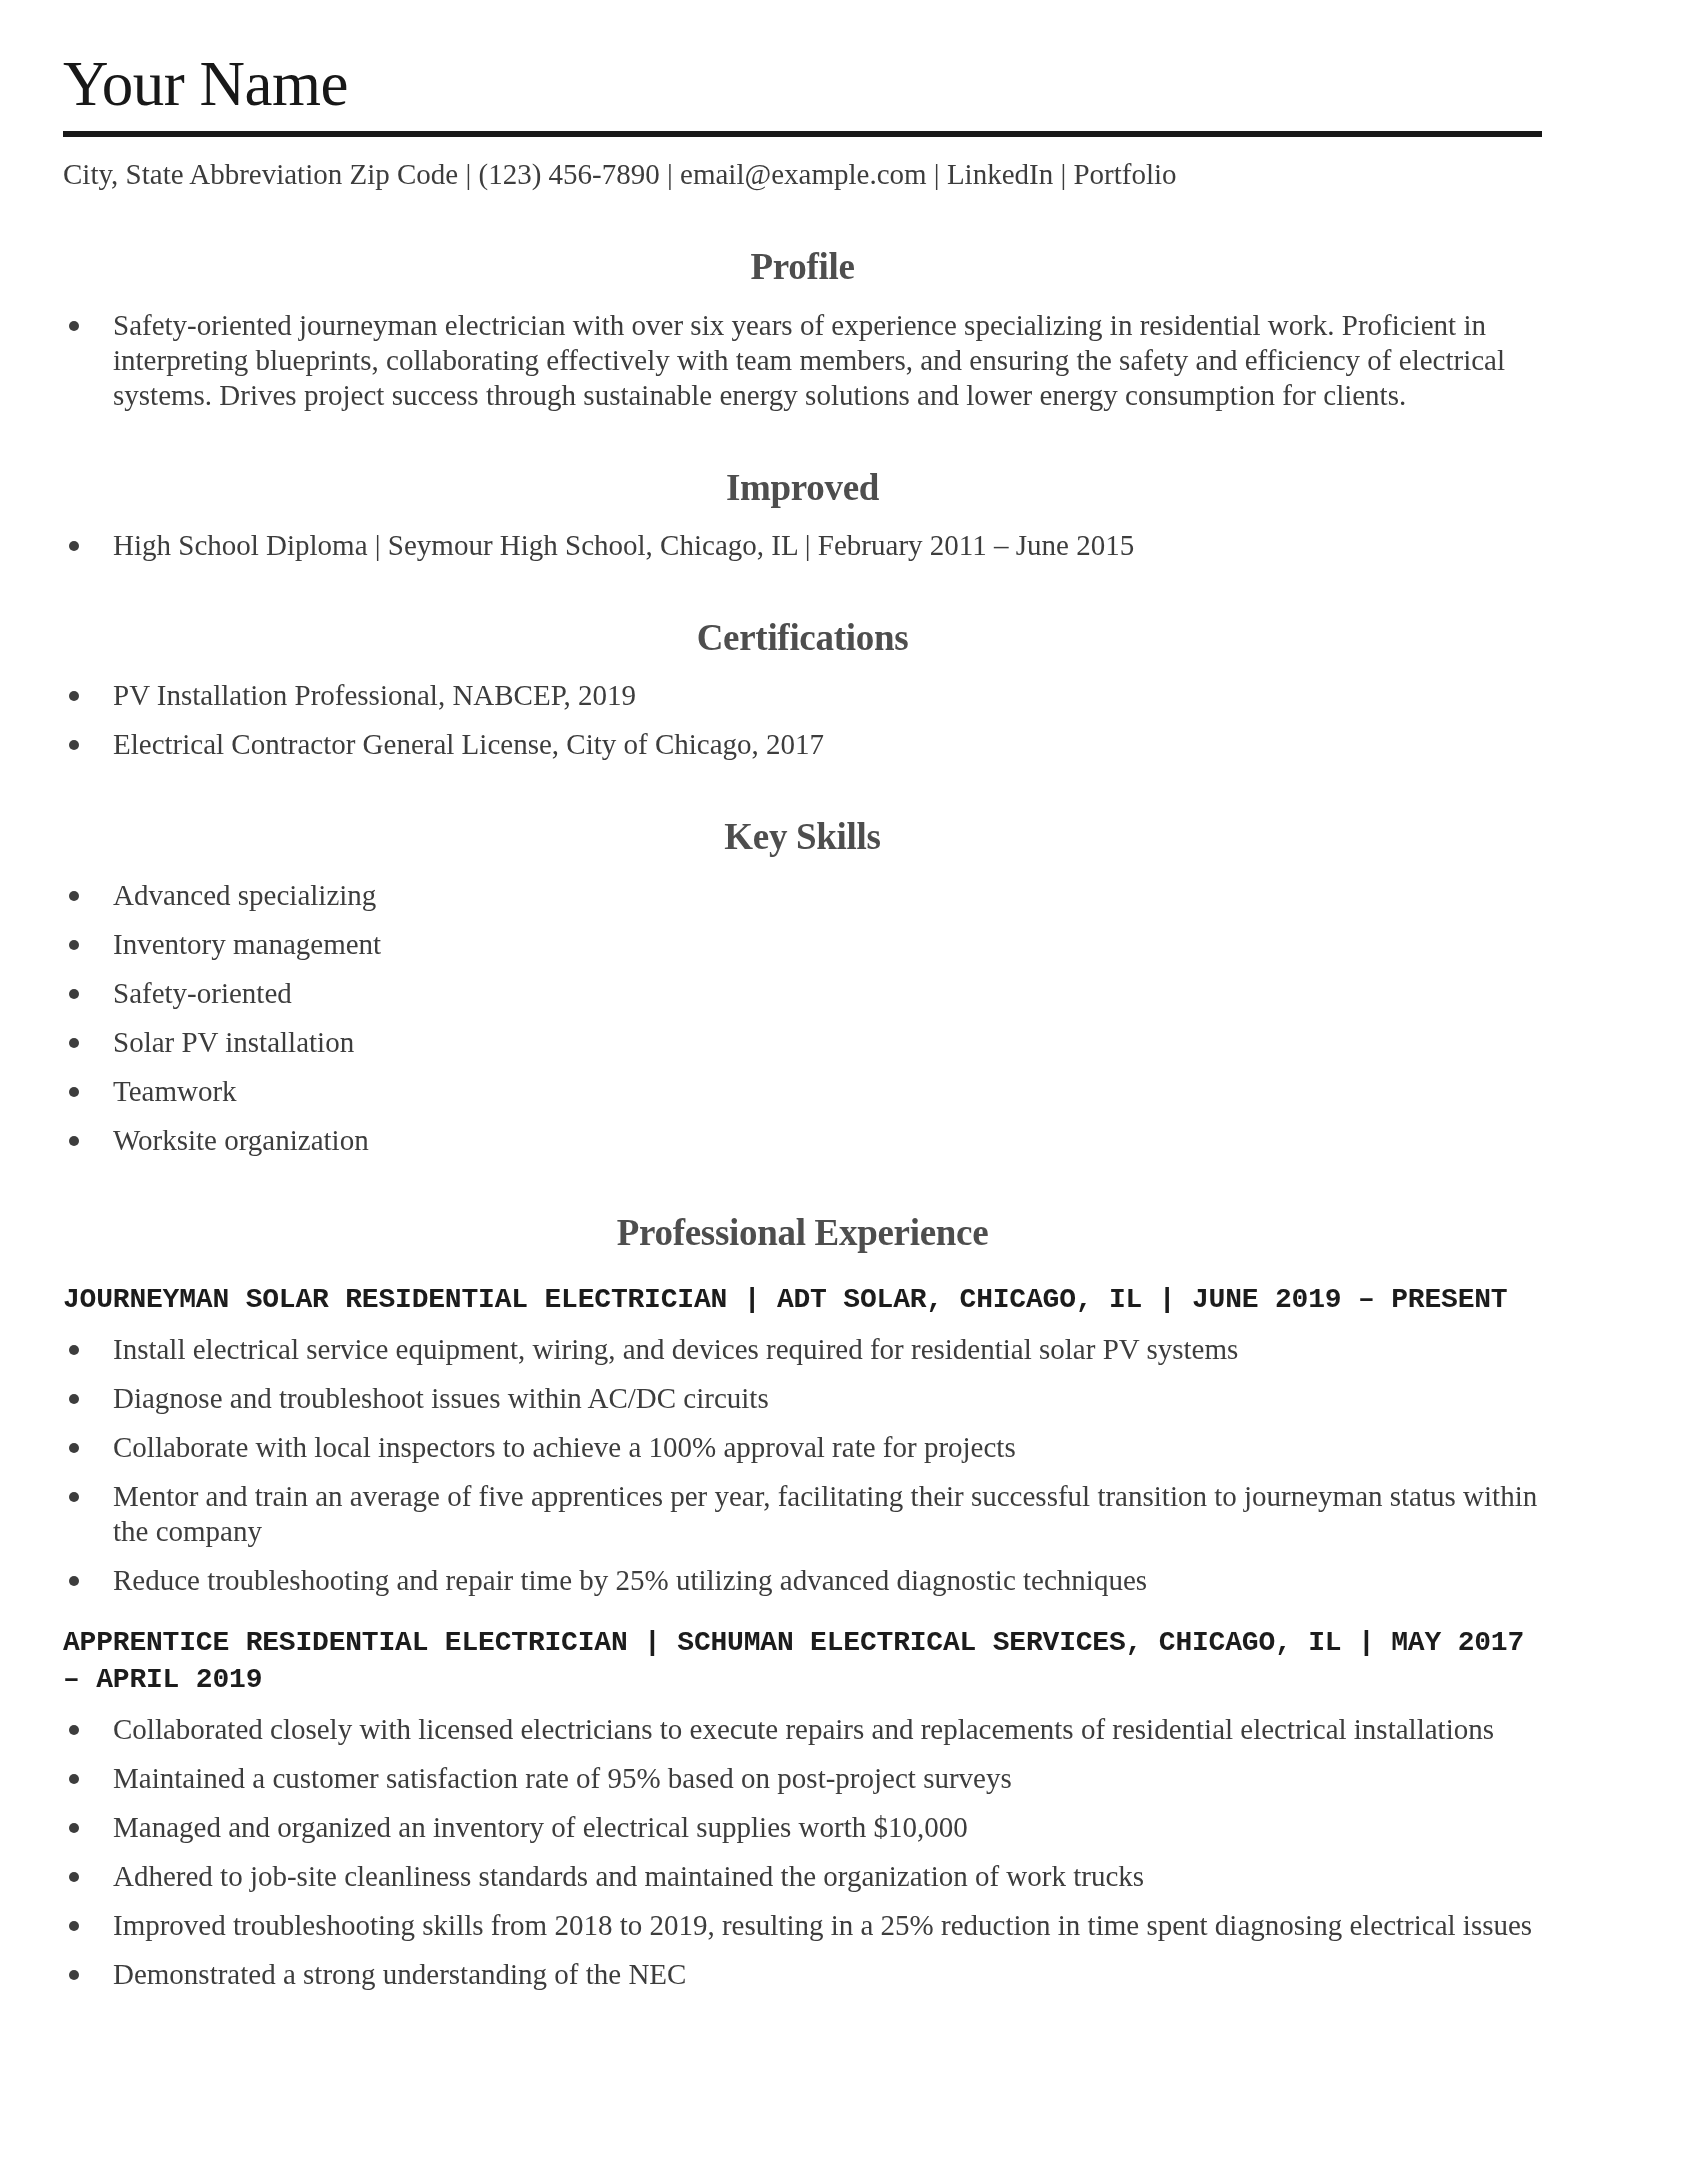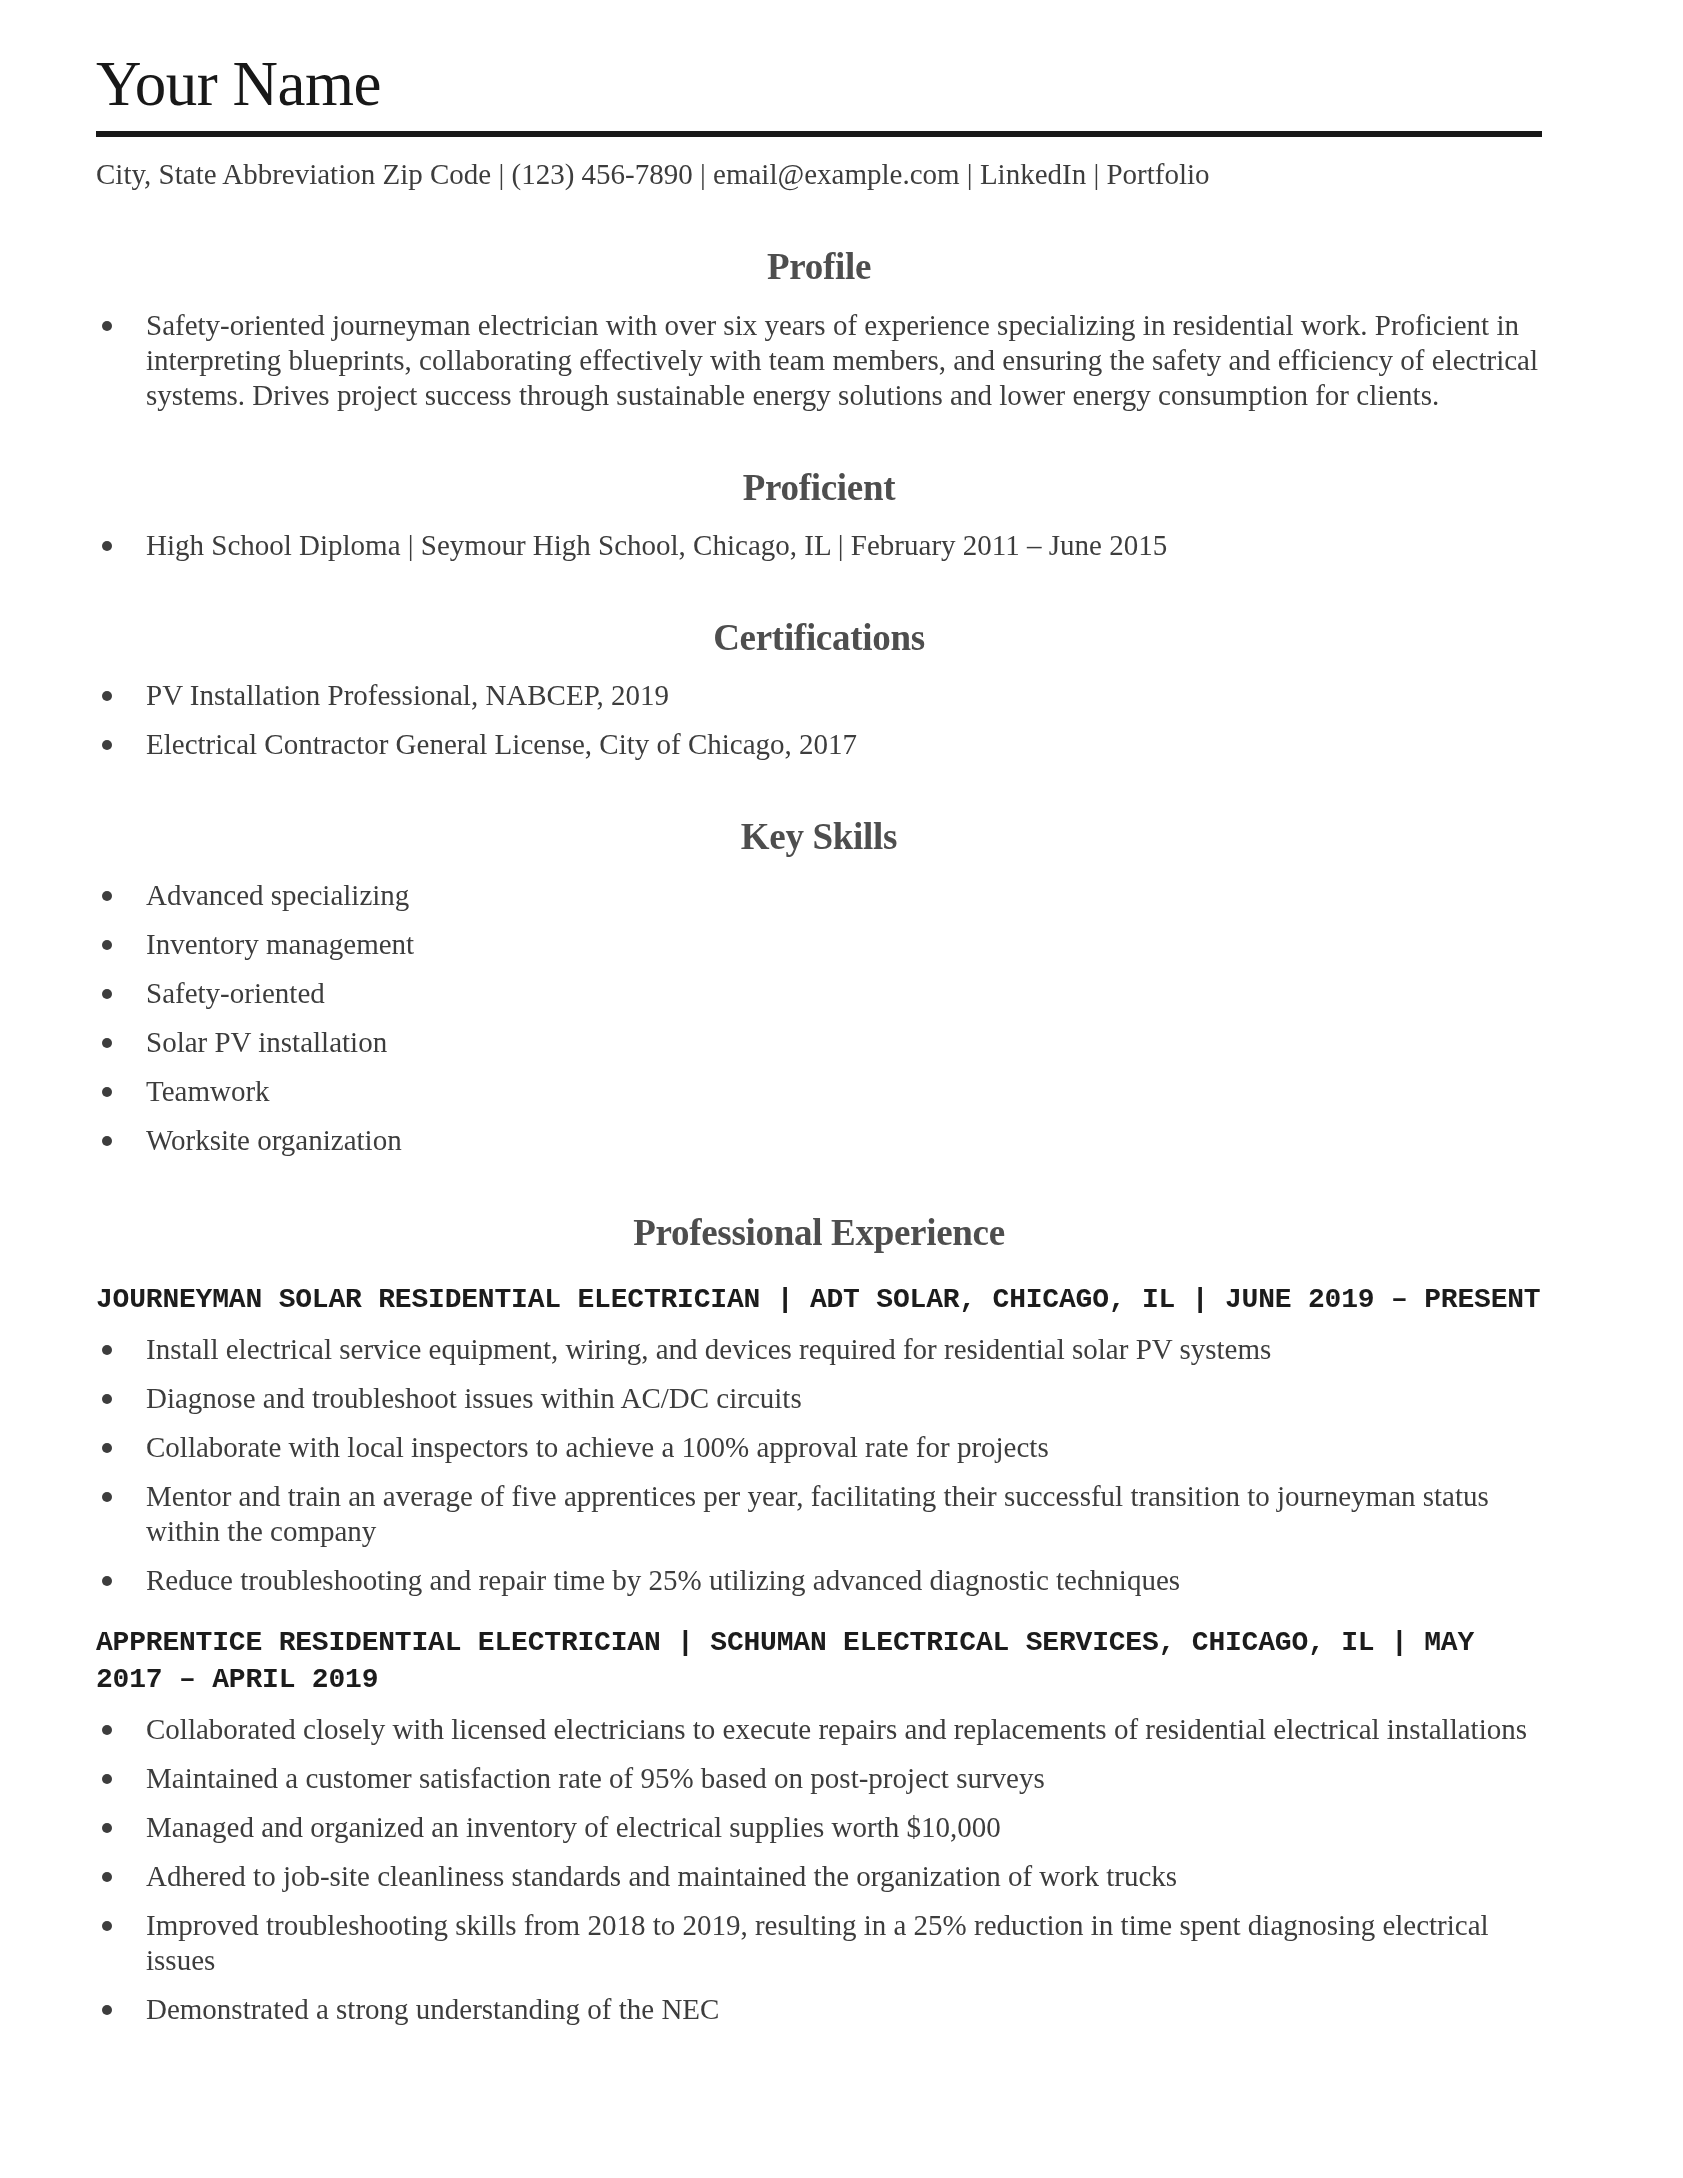--- a/index.html
+++ b/index.html
@@ -5,21 +5,21 @@
   html, body {
     margin: 0;
     padding: 0;
     background: #ffffff;
   }
   .page {
     position: relative;
     width: 1683px;
     height: 2178px;
     box-sizing: border-box;
-    padding: 51px 141px 0 96px;
+    padding: 51px 141px 0 63px;
     background: #ffffff;
     overflow: hidden;
     font-family: "Liberation Serif", "DejaVu Serif", serif;
     color: #3d3d3d;
   }
   .name {
     font-size: 63px;
     line-height: 1.05;
     font-weight: 400;
     color: #181818;
@@ -90,21 +90,21 @@
 
   <div class="section">
     <h2 class="section-title">Profile</h2>
     <ul class="bullets">
 
     <li><span>Safety-oriented journeyman electrician with over six years of experience specializing in residential work. Proficient in interpreting blueprints, collaborating effectively with team members, and ensuring the safety and efficiency of electrical systems. Drives project success through sustainable energy solutions and lower energy consumption for clients.</span></li>
       </ul>
   </div>
 
   <div class="section">
-    <h2 class="section-title">Proficient</h2>
+    <h2 class="section-title">Improved</h2>
     <ul class="bullets">
 
     <li><span>High School Diploma | Seymour High School, Chicago, IL | February 2011 – June 2015</span></li>
       </ul>
   </div>
 
   <div class="section">
     <h2 class="section-title">Certifications</h2>
     <ul class="bullets">
 

